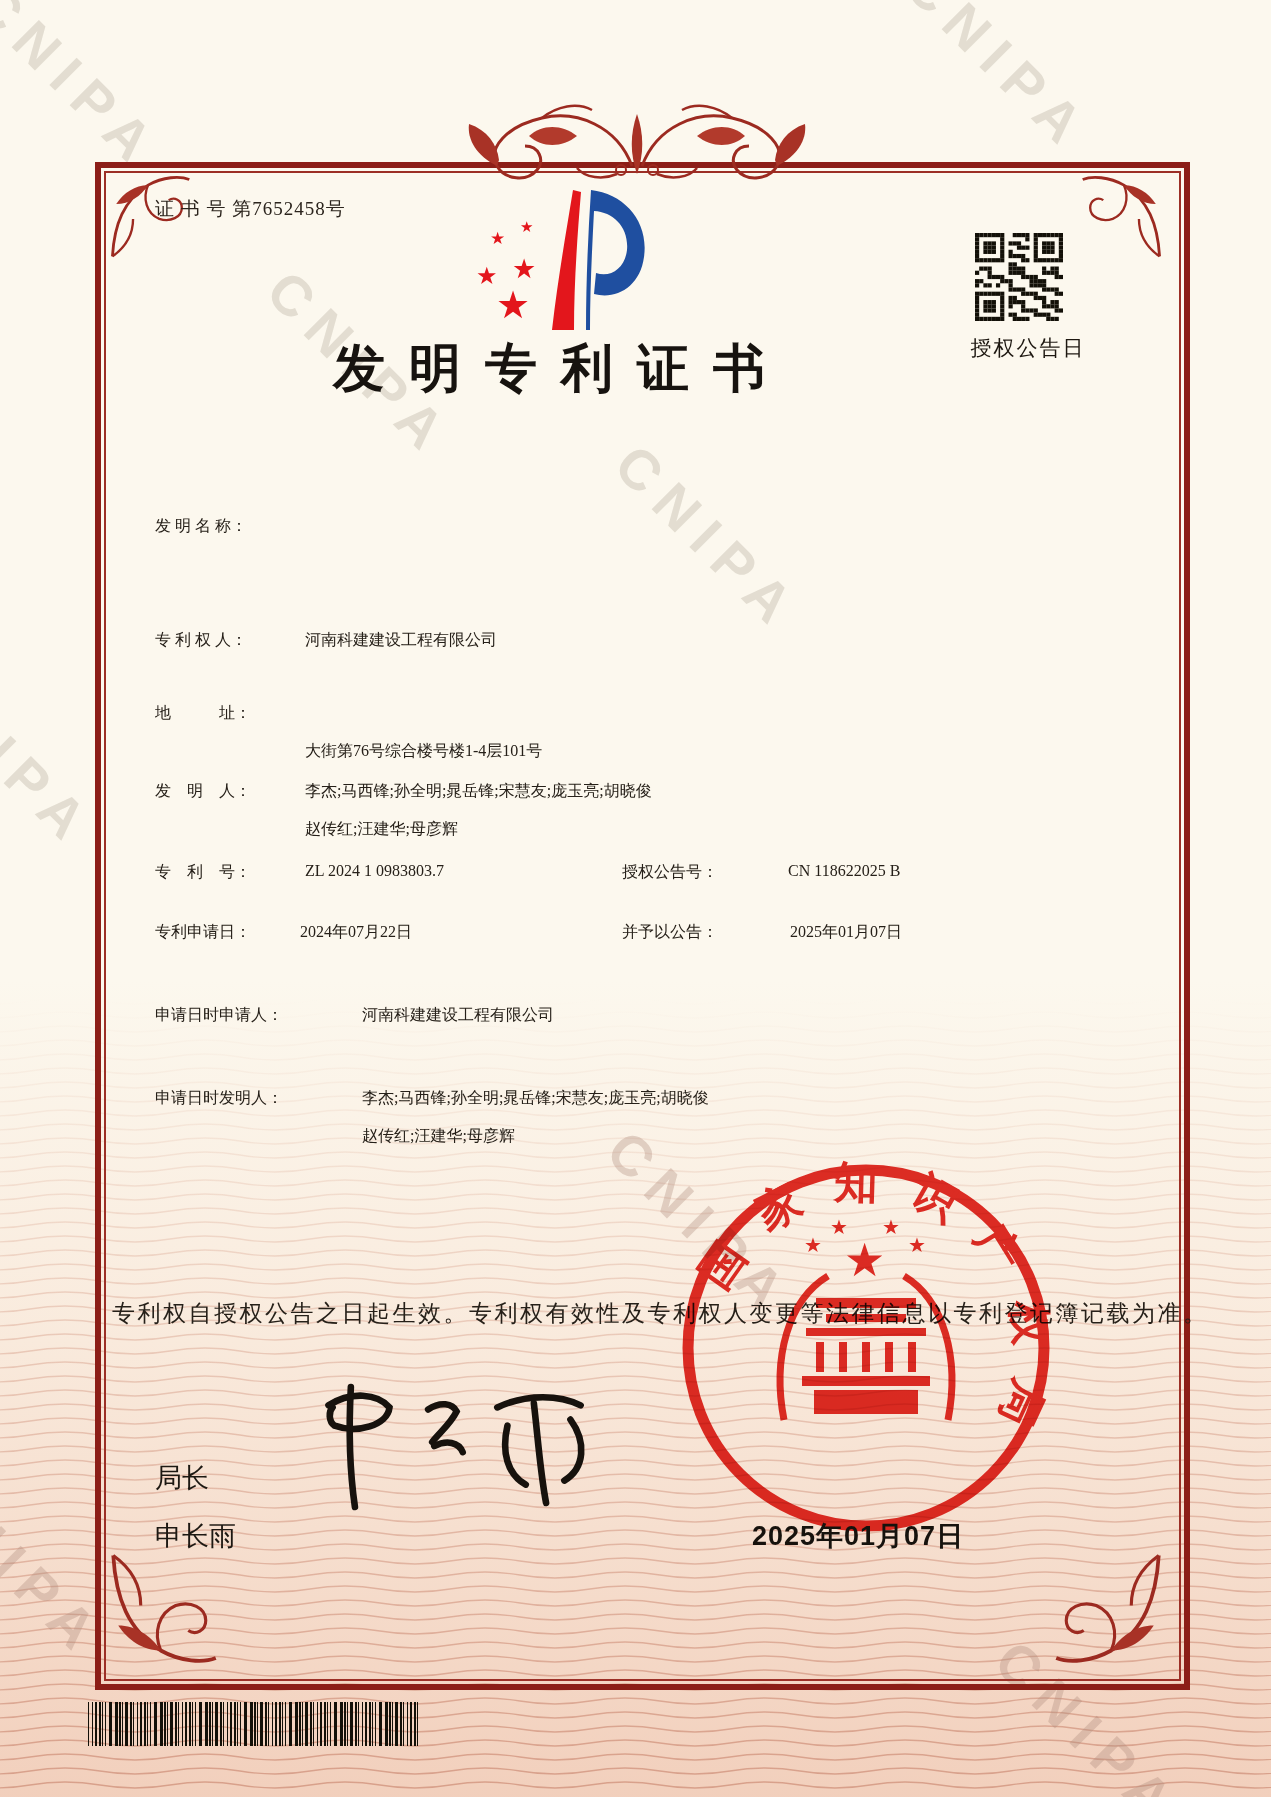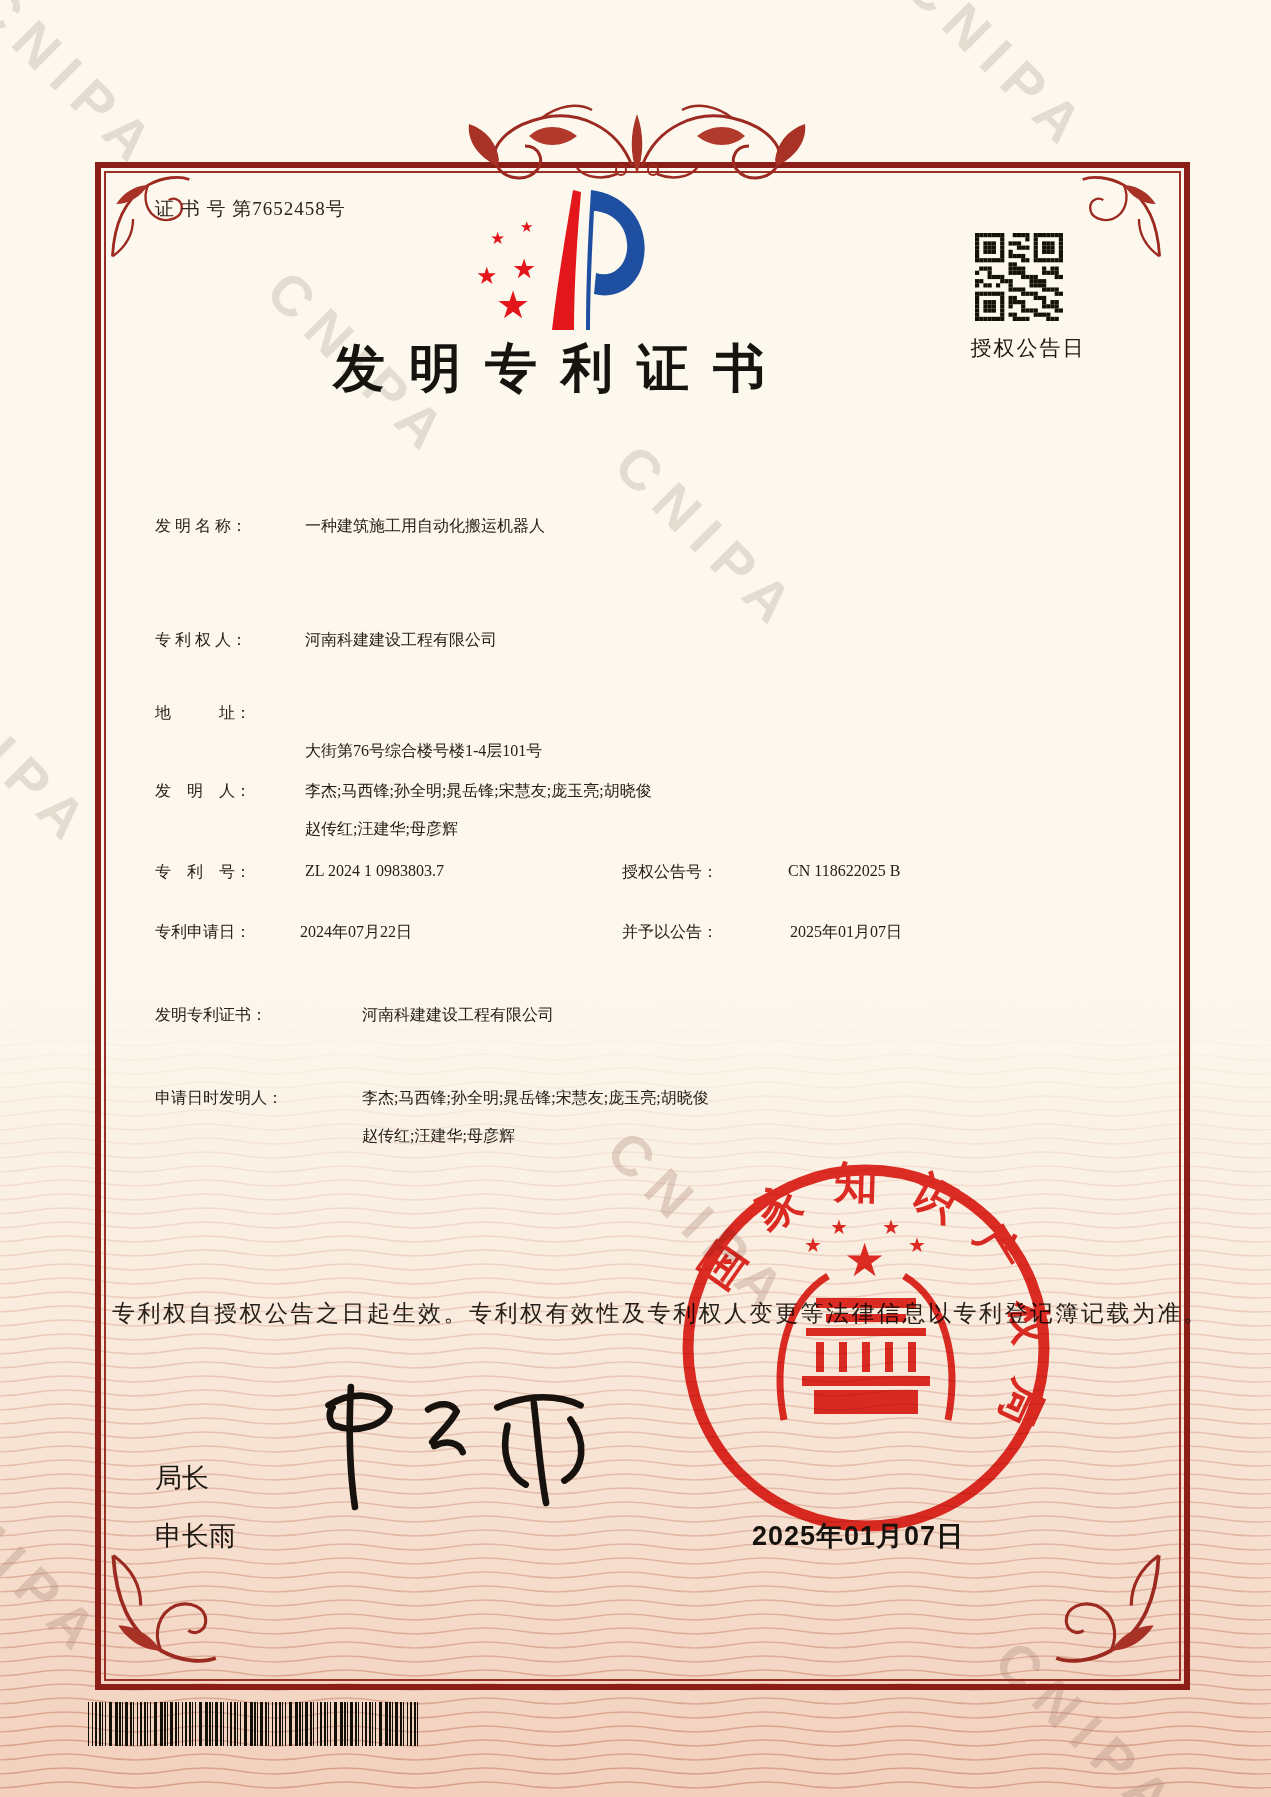--- a/index.html
+++ b/index.html
@@ -397,21 +397,20 @@
       <rect x="48" y="80" width="4" height="4"></rect>
       <rect x="68" y="80" width="4" height="4"></rect>
       <rect x="72" y="80" width="4" height="4"></rect>
       <rect x="76" y="80" width="4" height="4"></rect>
     </svg>
   <div class="qrcap">授权公告日</div>
 
   <div class="title">发明专利证书</div>
 
   <span class="fl" style="left:155px;top:516px">发 明 名 称：</span>
-  <span class="fl" style="left:305px;top:516px">一种建筑施工用自动化搬运机器人</span>
 
   <span class="fl" style="left:155px;top:630px">专 利 权 人：</span>
   <span class="fl" style="left:305px;top:630px">河南科建建设工程有限公司</span>
 
   <span class="fl" style="left:155px;top:703px">地　　　址：</span>
   <span class="fl" style="left:305px;top:741px">大街第76号综合楼号楼1-4层101号</span>
 
   <span class="fl" style="left:155px;top:781px">发　明　人：</span>
   <span class="fl" style="left:305px;top:781px">李杰;马西锋;孙全明;晁岳锋;宋慧友;庞玉亮;胡晓俊</span>
   <span class="fl" style="left:305px;top:819px">赵传红;汪建华;母彦辉</span>
@@ -419,21 +418,21 @@
   <span class="fl" style="left:155px;top:862px">专　利　号：</span>
   <span class="fl" style="left:305px;top:862px">ZL 2024 1 0983803.7</span>
   <span class="fl" style="left:622px;top:862px">授权公告号：</span>
   <span class="fl" style="left:788px;top:862px">CN 118622025 B</span>
 
   <span class="fl" style="left:155px;top:922px">专利申请日：</span>
   <span class="fl" style="left:300px;top:922px">2024年07月22日</span>
   <span class="fl" style="left:622px;top:922px">并予以公告：</span>
   <span class="fl" style="left:790px;top:922px">2025年01月07日</span>
 
-  <span class="fl" style="left:155px;top:1005px">发明专利证书：</span>
+  <span class="fl" style="left:155px;top:1005px">申请日时申请人：</span>
   <span class="fl" style="left:362px;top:1005px">河南科建建设工程有限公司</span>
 
   <span class="fl" style="left:155px;top:1088px">申请日时发明人：</span>
   <span class="fl" style="left:362px;top:1088px">李杰;马西锋;孙全明;晁岳锋;宋慧友;庞玉亮;胡晓俊</span>
   <span class="fl" style="left:362px;top:1126px">赵传红;汪建华;母彦辉</span>
 
   <div class="legal" style="left:112px;top:1298px">专利权自授权公告之日起生效。专利权有效性及专利权人变更等法律信息以专利登记簿记载为准。</div>
 
   <div class="dirlabel" style="top:1428px">局长</div>
   <div class="dirlabel" style="top:1486px">申长雨</div>

